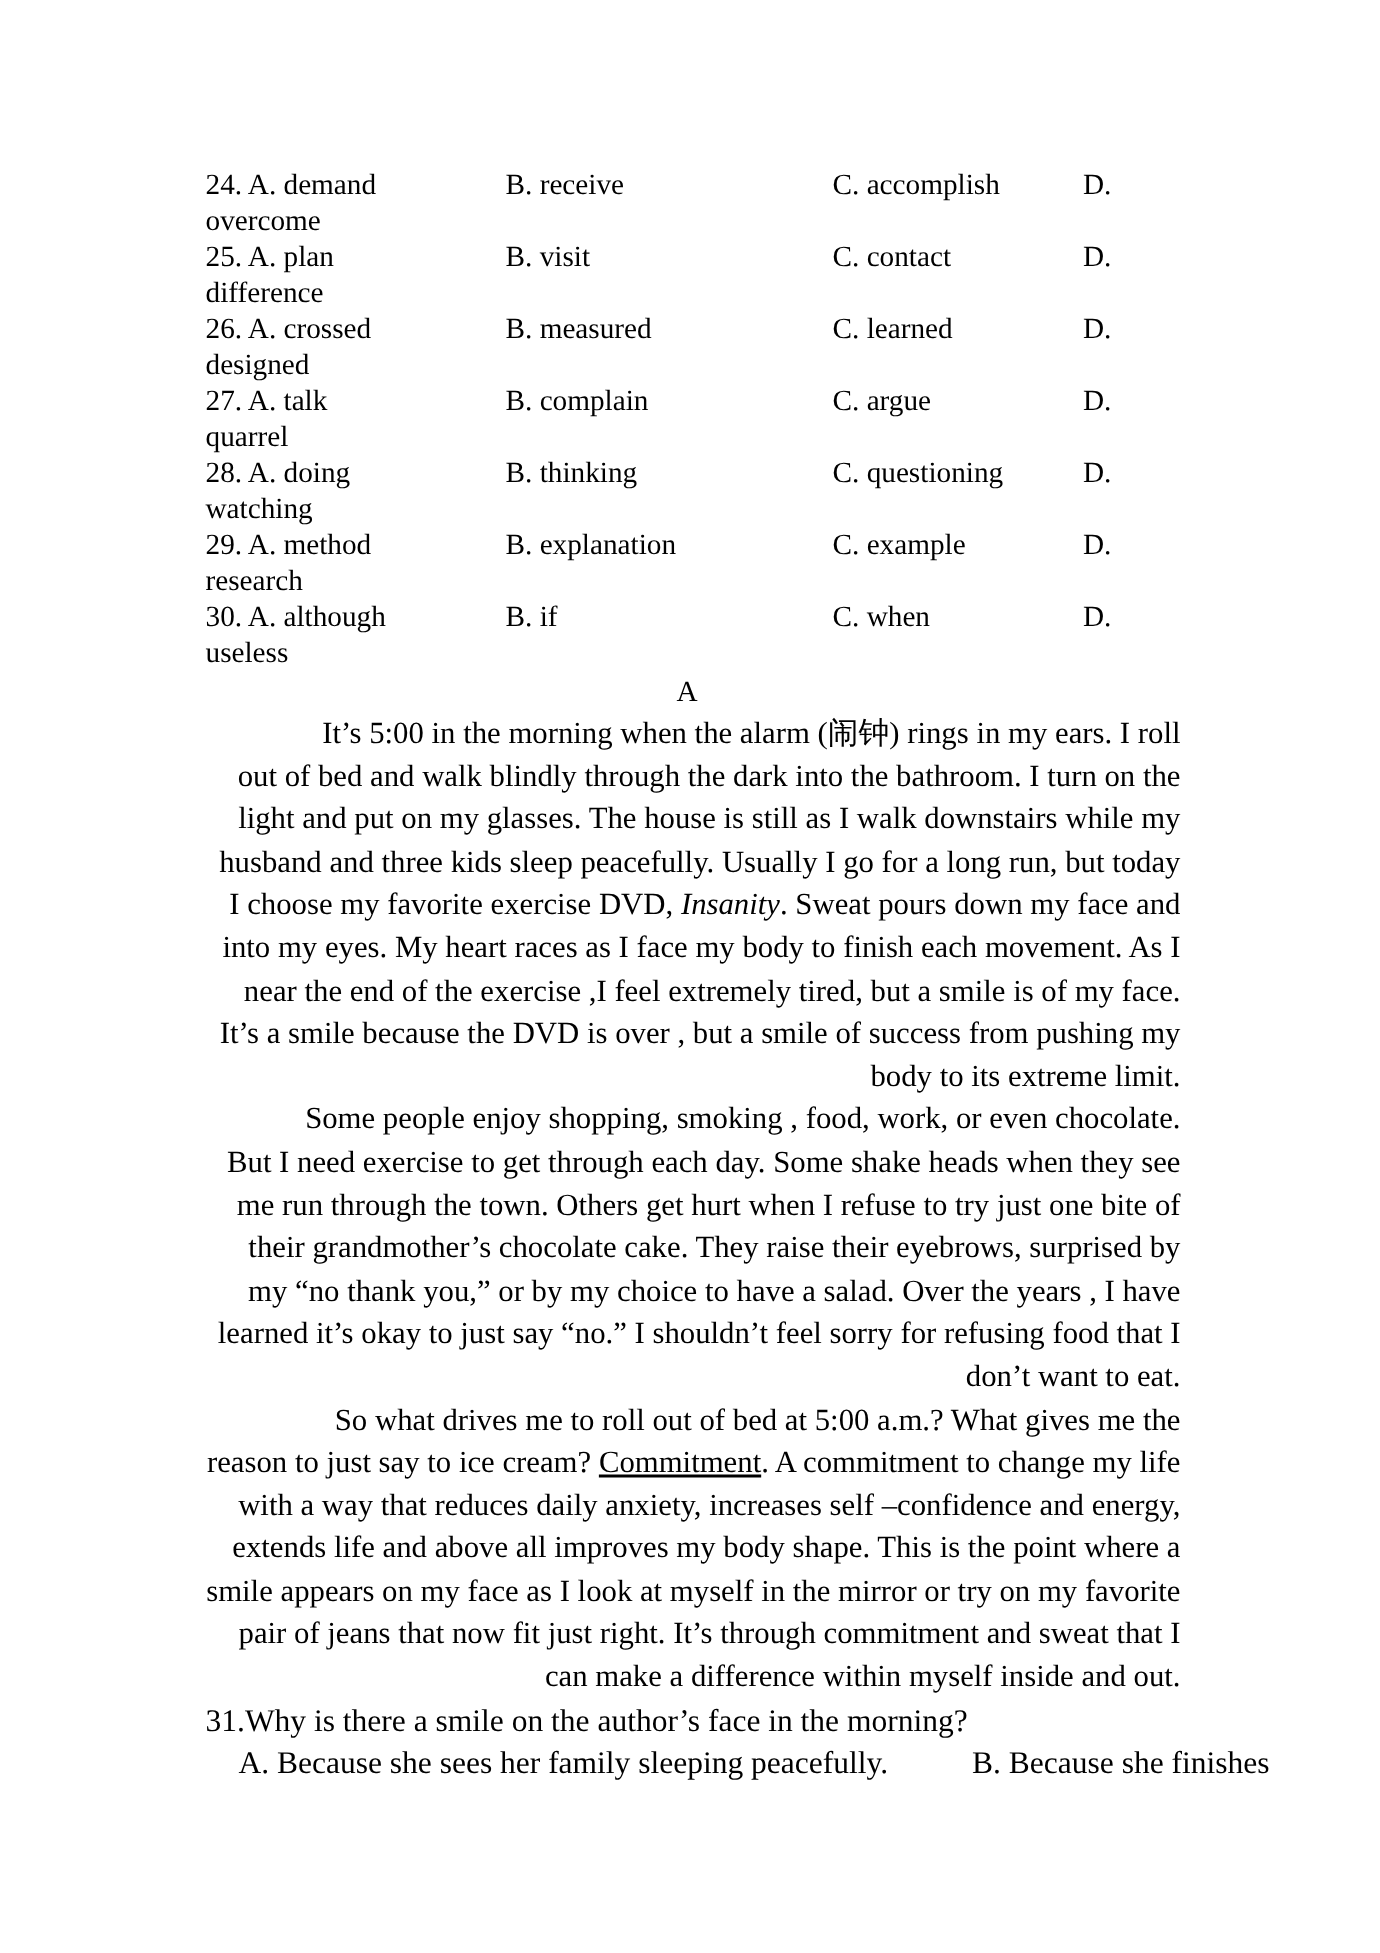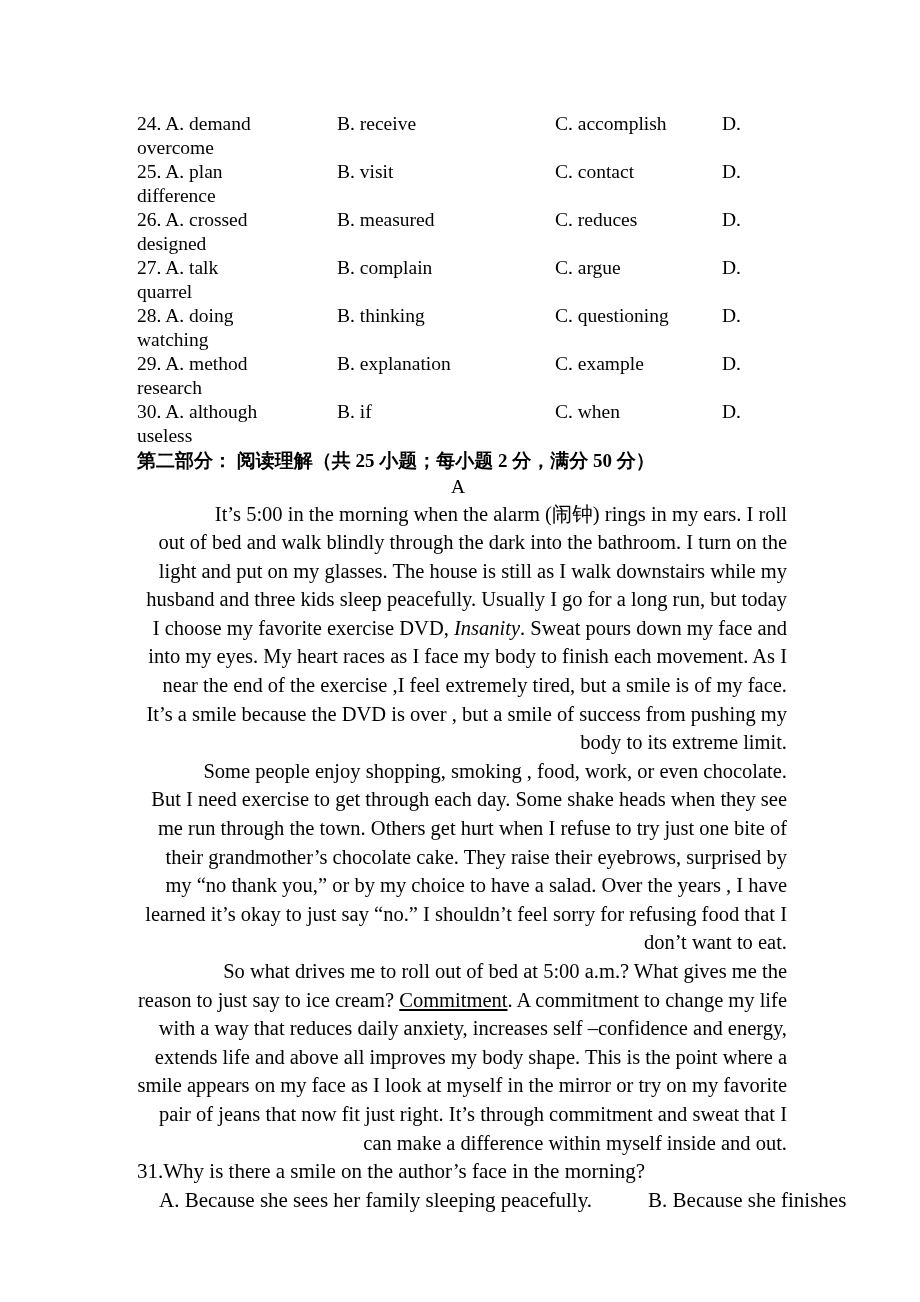--- a/index.html
+++ b/index.html
@@ -115,21 +115,21 @@
       <span class="mc-opt mc-a">25. A. plan</span>
       <span class="mc-opt mc-b">B. visit</span>
       <span class="mc-opt mc-c">C. contact</span>
       <span class="mc-opt mc-d">D.</span>
       <span class="mc-wrap">difference</span>
     </div>
 
     <div class="mc-row">
       <span class="mc-opt mc-a">26. A. crossed</span>
       <span class="mc-opt mc-b">B. measured</span>
-      <span class="mc-opt mc-c">C. reduces</span>
+      <span class="mc-opt mc-c">C. learned</span>
       <span class="mc-opt mc-d">D.</span>
       <span class="mc-wrap">designed</span>
     </div>
 
     <div class="mc-row">
       <span class="mc-opt mc-a">27. A. talk</span>
       <span class="mc-opt mc-b">B. complain</span>
       <span class="mc-opt mc-c">C. argue</span>
       <span class="mc-opt mc-d">D.</span>
       <span class="mc-wrap">quarrel</span>
@@ -154,21 +154,20 @@
     <div class="mc-row">
       <span class="mc-opt mc-a">30. A. although</span>
       <span class="mc-opt mc-b">B. if</span>
       <span class="mc-opt mc-c">C. when</span>
       <span class="mc-opt mc-d">D.</span>
       <span class="mc-wrap">useless</span>
     </div>
 
   </div>
 
-  <div class="section-heading first">第二部分：  阅读理解（共 25 小题；每小题 2 分，满分 50 分）</div>
 
   <div class="passage-letter">A</div>
 
   <div class="passage">
 
     <p class="indent-lg"><span>It’s 5:00 in the morning when the alarm (闹钟) rings in my ears. I roll out of bed and walk blindly through the dark into the bathroom. I turn on the light and put on my glasses. The house is still as I walk downstairs while my husband and three kids sleep peacefully. Usually I go for a long run, but today I choose my favorite exercise DVD, </span><em class="title-italic">Insanity</em><span>. Sweat pours down my face and into my eyes. My heart races as I face my body to finish each movement. As I near the end of the exercise ,I feel extremely tired, but a smile is of my face. It’s a smile because the DVD is over , but a smile of success from pushing my body to its extreme limit.</span></p>
 
     <p class="indent-lg">Some people enjoy shopping, smoking , food, work, or even chocolate. But I need exercise to get through each day. Some shake heads when they see me run through the town. Others get hurt when I refuse to try just one bite of their grandmother’s chocolate cake. They raise their eyebrows, surprised by my “no thank you,” or by my choice to have a salad. Over the years , I have learned it’s okay to just say “no.” I shouldn’t feel sorry for refusing food that I don’t want to eat.</p>
 
     <p class="indent-sm"><span>So what drives me to roll out of bed at 5:00 a.m.? What gives me the reason to just say to ice cream? </span><u class="keyword">Commitment</u><span>. A commitment to change my life with a way that reduces daily anxiety, increases self –confidence and energy, extends life and above all improves my body shape. This is the point where a smile appears on my face as I look at myself in the mirror or try on my favorite pair of jeans that now fit just right. It’s through commitment and sweat that I can make a difference within myself inside and out.</span></p>

